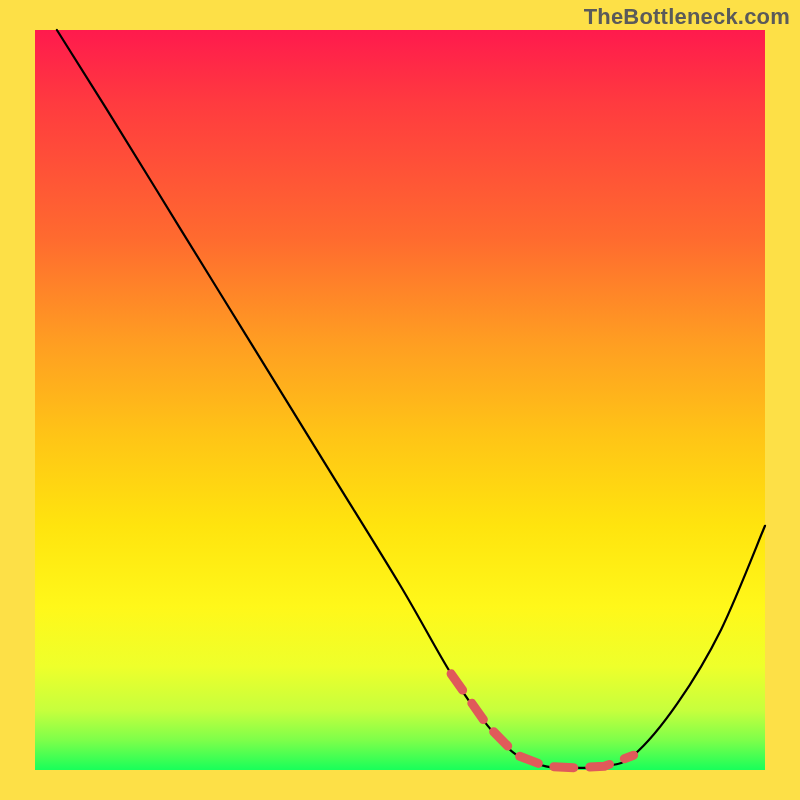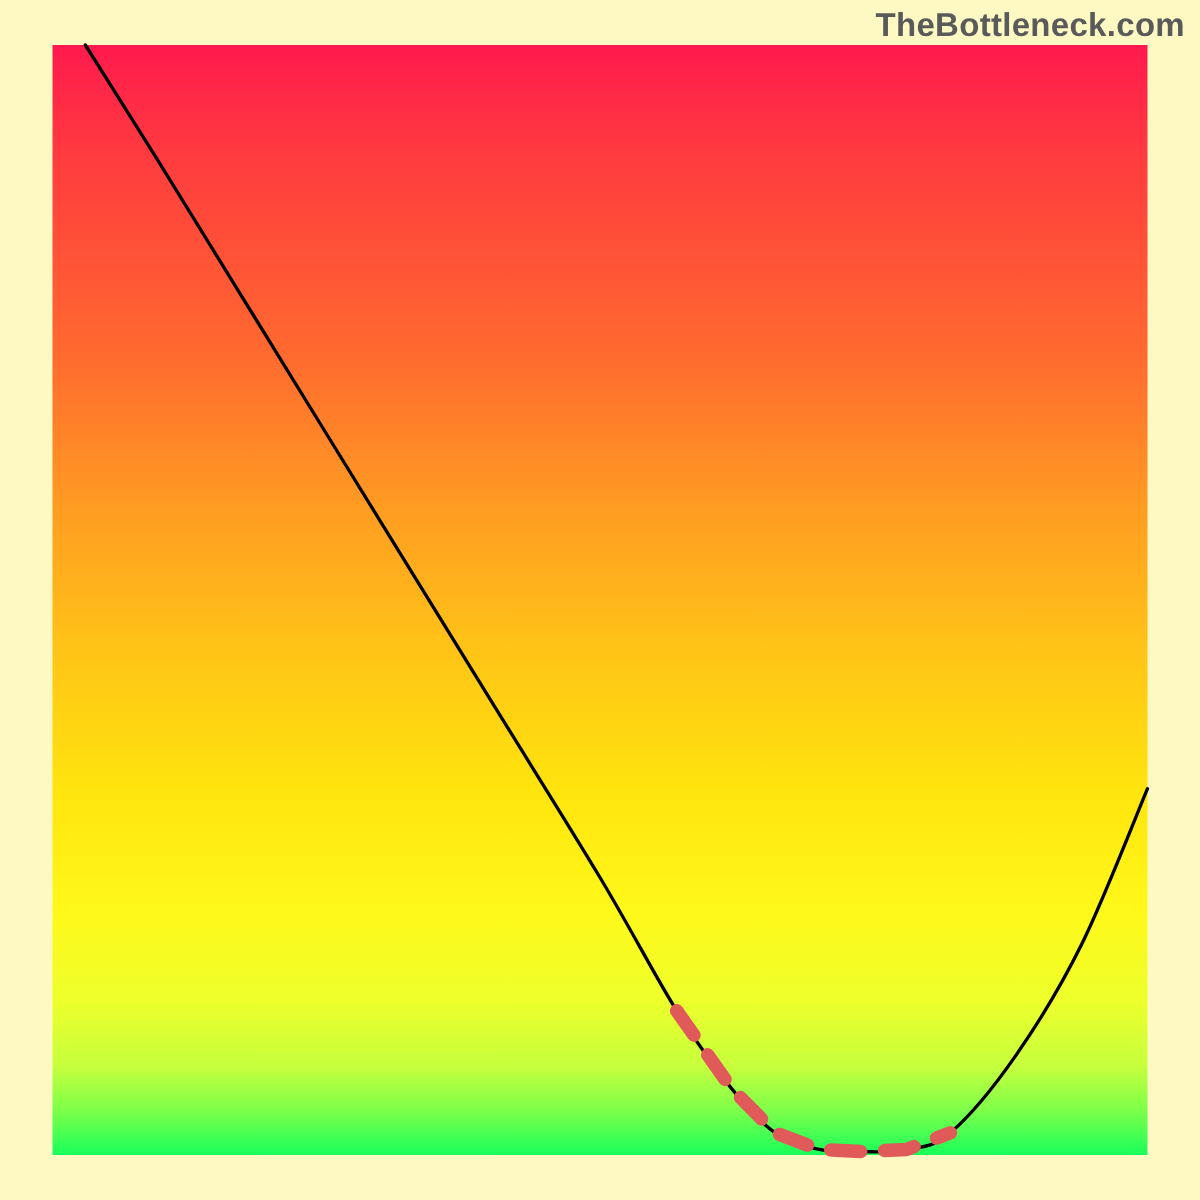--- a/index.html
+++ b/index.html
@@ -8,21 +8,21 @@
     width: 800px;
     height: 800px;
     background: #000;
     overflow: hidden;
     font-family: Arial, Helvetica, sans-serif;
   }
   .frame {
     position: relative;
     width: 800px;
     height: 800px;
-    background: #fef9c3;
+    background: #fde047;
   }
   .watermark {
     position: absolute;
     top: 4px;
     right: 10px;
     color: #5a5a5a;
     font-size: 22px;
     font-weight: 600;
     letter-spacing: 0.2px;
   }

